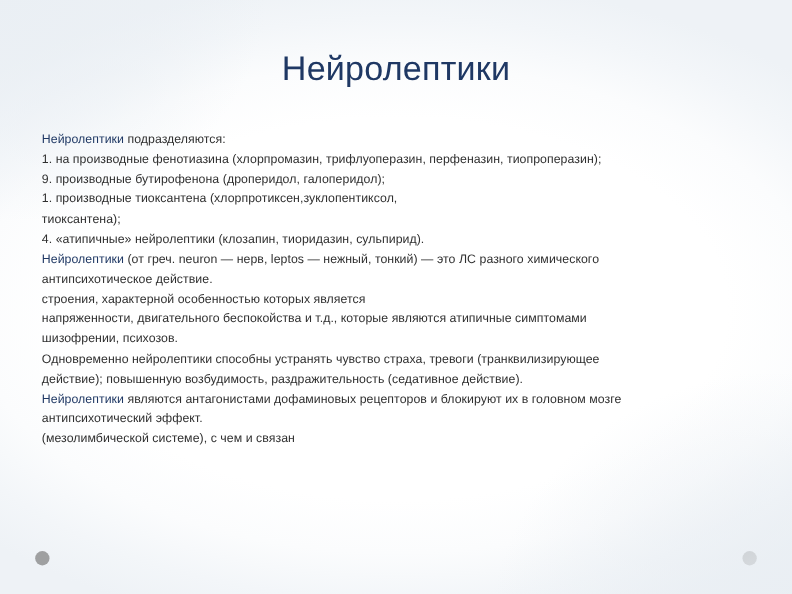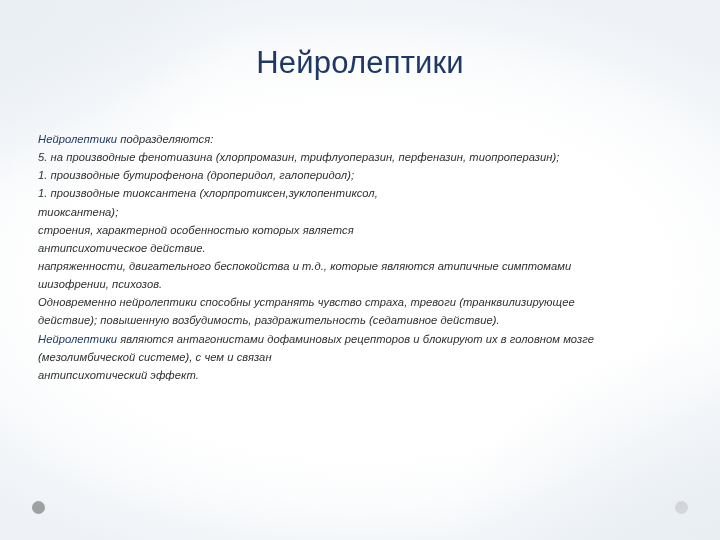--- a/index.html
+++ b/index.html
@@ -54,27 +54,26 @@
     line-height: 1.1;
     color: #1f3864;
     letter-spacing: 0.2px;
     font-weight: normal;
     margin: 0;
   }
 
   .body-block {
     position: absolute;
     left: 38px;
-    top: 130px;
+    top: 118px;
     width: 640px;
     font-size: 11.2px;
     line-height: 1.62;
     color: #2f2f2f;
     letter-spacing: 0.05px;
-    font-style: italic;
   }
   .body-block p {
     margin: 0;
     padding: 0;
     white-space: pre-wrap;
   }
   .lead-inline {
     color: #1f3864;
   }
 
@@ -92,31 +91,33 @@
 </style>
 </head>
 <body>
 
 <div class="slide">
 
   <h1 class="title">Нейролептики</h1>
 
   <div class="body-block">
     <p><span class="lead-inline">Нейролептики</span><span> подразделяются:</span></p>
-    <p><span class="lead-inline"></span><span>5. на производные фенотиазина (хлорпромазин, трифлуоперазин, перфеназин, тиопроперазин);</span></p>
-    <p><span class="lead-inline"></span><span>1. производные бутирофенона (дроперидол, галоперидол);</span></p>
+    <p><span class="lead-inline"></span><span>1. на производные фенотиазина (хлорпромазин, трифлуоперазин, перфеназин, тиопроперазин);</span></p>
+    <p><span class="lead-inline"></span><span>9. производные бутирофенона (дроперидол, галоперидол);</span></p>
     <p><span class="lead-inline"></span><span>1. производные тиоксантена (хлорпротиксен,зуклопентиксол,</span></p>
     <p><span class="lead-inline"></span><span>тиоксантена);</span></p>
+    <p><span class="lead-inline"></span><span>4. «атипичные» нейролептики (клозапин, тиоридазин, сульпирид).</span></p>
+    <p><span class="lead-inline">Нейролептики</span><span> (от греч. neuron — нерв, leptos — нежный, тонкий) — это ЛС разного химического</span></p>
+    <p><span class="lead-inline"></span><span>антипсихотическое действие.</span></p>
     <p><span class="lead-inline"></span><span>строения, характерной особенностью которых является</span></p>
-    <p><span class="lead-inline"></span><span>антипсихотическое действие.</span></p>
     <p><span class="lead-inline"></span><span>напряженности, двигательного беспокойства и т.д., которые являются атипичные симптомами</span></p>
     <p><span class="lead-inline"></span><span>шизофрении, психозов.</span></p>
     <p><span class="lead-inline"></span><span>Одновременно нейролептики способны устранять чувство страха, тревоги (транквилизирующее</span></p>
     <p><span class="lead-inline"></span><span>действие); повышенную возбудимость, раздражительность (седативное действие).</span></p>
     <p><span class="lead-inline">Нейролептики</span><span> являются антагонистами дофаминовых рецепторов и блокируют их в головном мозге</span></p>
+    <p><span class="lead-inline"></span><span>антипсихотический эффект.</span></p>
     <p><span class="lead-inline"></span><span>(мезолимбической системе), с чем и связан</span></p>
-    <p><span class="lead-inline"></span><span>антипсихотический эффект.</span></p>
   </div>
 
   <div class="dot left"></div>
   <div class="dot right"></div>
 
 </div>
 
 </body></html>

